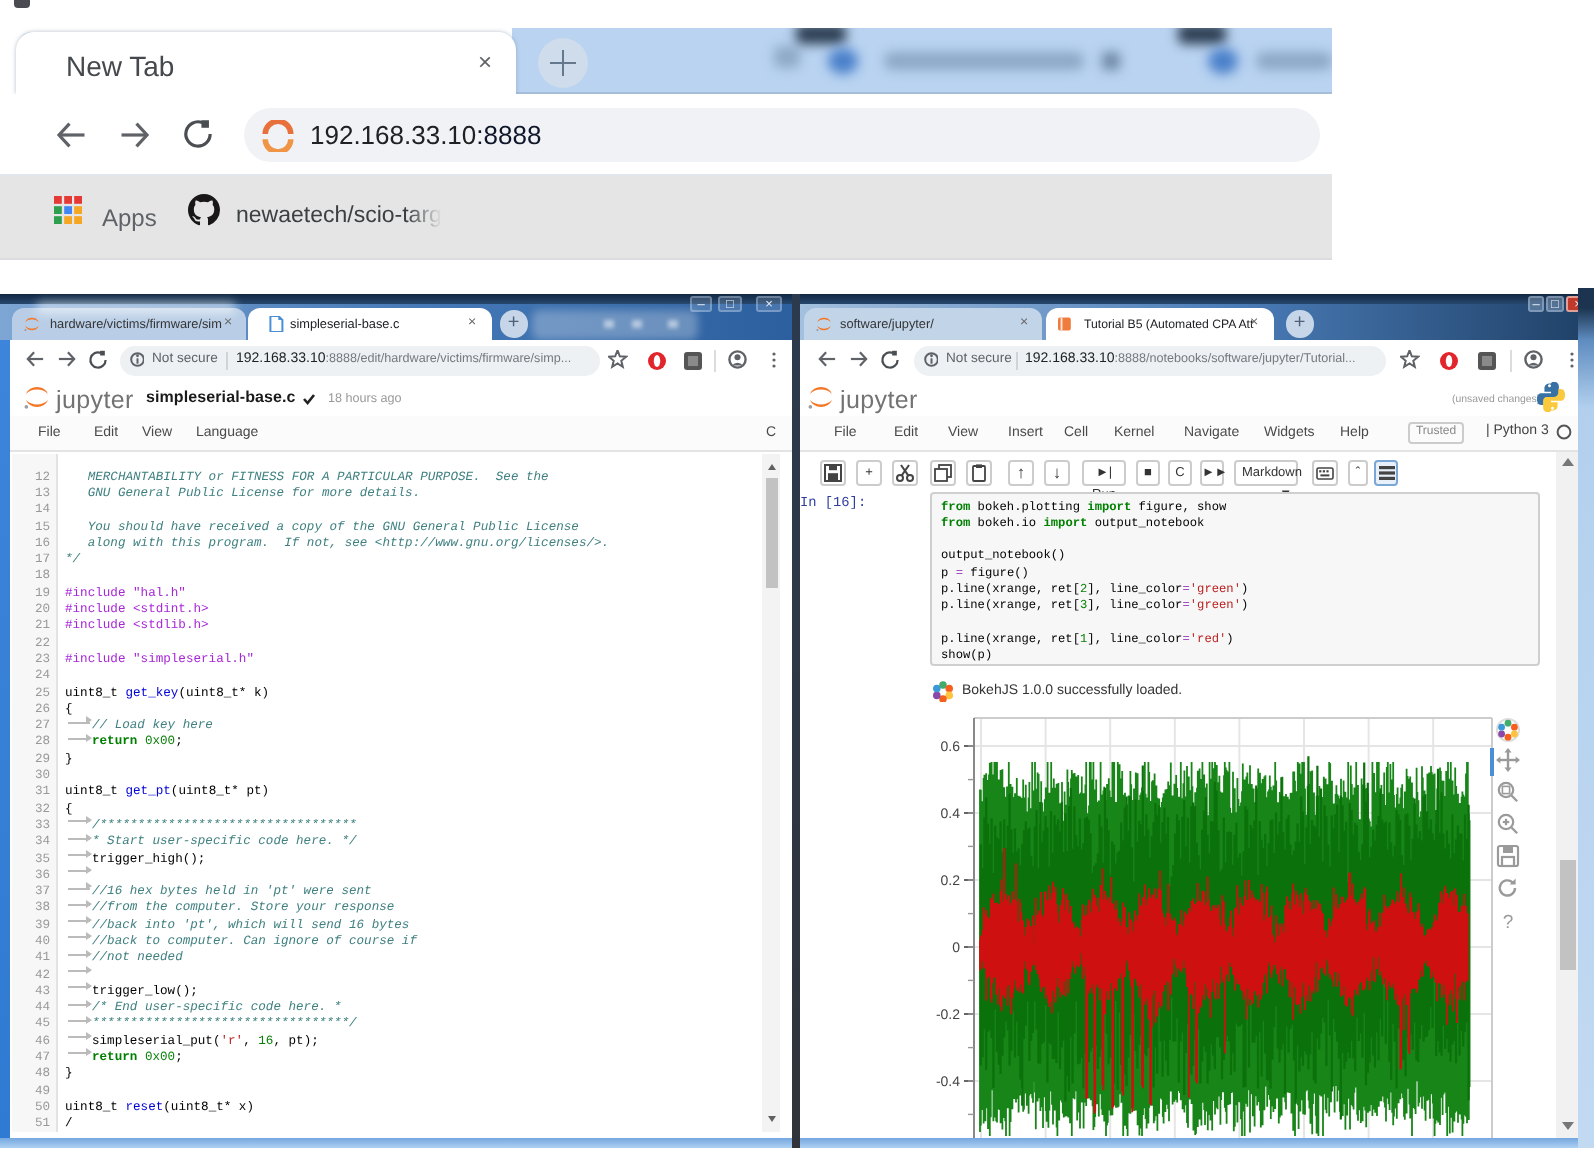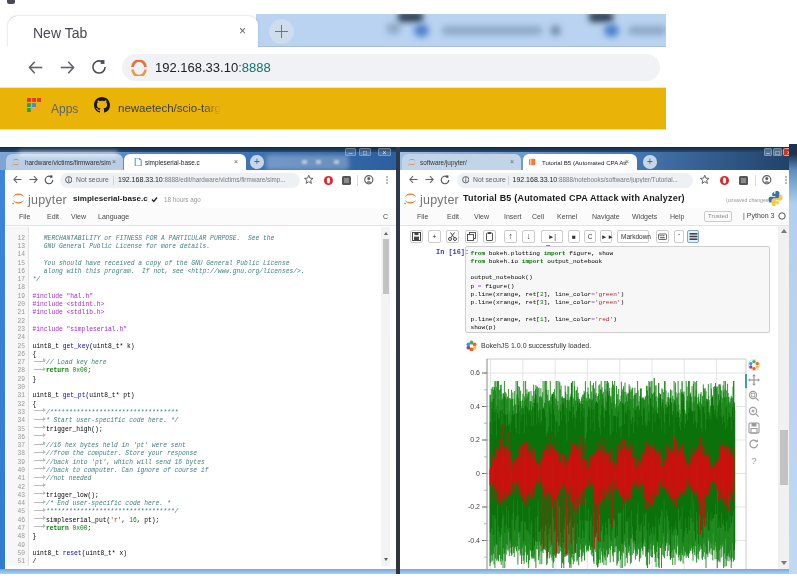--- a/index.html
+++ b/index.html
@@ -7,22 +7,22 @@
 
 #strip{left:256px;top:14px;width:410px;height:33px;background:#b9d3f1;overflow:hidden;border-bottom:1px solid #a5bdd8;box-sizing:border-box}
 #strip .bb{position:absolute;filter:blur(3px)}
 #ntab{left:8px;top:16px;width:250px;height:31px;background:#fff;border-radius:9px 9px 0 0;box-shadow:0 0 2px rgba(120,140,160,.55)}
 #ntab .t{position:absolute;left:25px;top:9px;font-size:14px;color:#45494d}
 #ntab .x{position:absolute;right:12px;top:8px;font-size:12px;color:#5f6368}
 #tshade{left:9px;top:16px;width:13px;height:32px;background:linear-gradient(105deg,#becfe0 0%,#dde7f0 45%,#f7fafc 90%);border-radius:7px 0 0 2px}
 #topbar{left:0;top:47px;width:666px;height:40px;background:#fff;border-bottom:1px solid #e2e5e9}
 #pill{left:122px;top:54px;width:538px;height:27px;background:#f0f2f5;border-radius:14px}
 #pill .ip{position:absolute;left:33px;top:6px;font-size:13px;color:#202124}
-#pill .ip span{color:#0f766e}
-#bkm{left:0;top:88px;width:666px;height:41px;background:#eab308;border-bottom:1px solid #dadce0}
+#pill .ip span{color:#0f172a}
+#bkm{left:0;top:88px;width:666px;height:41px;background:#e5e5e5;border-bottom:1px solid #dadce0}
 #bkm .apps{position:absolute;left:51px;top:14px;font-size:12px;color:#5f6368}
 #bkm .gh{position:absolute;left:118px;top:14px;font-size:11.5px;color:#3c4043;width:104px;overflow:hidden;white-space:nowrap;
  -webkit-mask-image:linear-gradient(90deg,#000 82%,transparent 99%);mask-image:linear-gradient(90deg,#000 82%,transparent 99%)}
 
 .win{overflow:hidden}
 #lwin{left:0;top:144px;width:396px;height:430px}
 #rwin{left:396px;top:144px;width:401px;height:430px}
 .titlebar{position:absolute;left:0;top:3px;right:0;height:5px;background:linear-gradient(180deg,#122741,#27486e)}
 .tabstrip{position:absolute;left:0;top:8px;right:0;height:18px}
 #lwin .tabstrip{background:linear-gradient(90deg,#7ea6d4 0%,#4478b6 55%,#2c5f9e 100%)}
@@ -57,21 +57,21 @@
 .tb{display:inline-block;width:13.5px;height:1px;position:relative;vertical-align:baseline}
 .tb:before{content:'';position:absolute;left:1px;top:-2.6px;width:11px;height:1px;background:#bbb}
 .tb:after{content:'';position:absolute;right:0;top:-4.7px;border-left:3px solid #bbb;border-top:2.2px solid transparent;border-bottom:2.2px solid transparent}
 
 .sbv{position:absolute;background:#f3f3f3}
 .sbt{position:absolute;background:#c2c2c2}
 .arr{position:absolute;width:0;height:0}
 
 .nbbtn{position:absolute;top:86px;height:13px;background:#fff;border:1px solid #ccc;border-radius:2px;box-sizing:border-box;color:#333;font-size:6.5px;text-align:center;line-height:11px}
 #cell{left:69px;top:102px;width:305px;height:87px;background:#f7f7f7;border:1px solid #cfcfcf;border-radius:2px;box-sizing:border-box}
-#prompt{left:40px;top:104px;font-size:6.9px;color:#303f9f;font-weight:bold}
+#prompt{left:4px;top:104px;font-size:6.9px;color:#303f9f;font-weight:normal}
 </style></head><body>
 <div class="a" style="left:7px;top:0;width:8px;height:3.5px;background:#4a4a52;border-radius:0 0 2px 2px"></div>
 <div class="a" id="strip">
     <div class="bb" style="left:131px;top:9px;width:13px;height:11px;background:#8ea9c6;border-radius:3px"></div>
     <div class="bb" style="left:142px;top:-2px;width:25px;height:10px;background:#2c3e52;border-radius:3px"></div>
     <div class="bb" style="left:158px;top:10px;width:15px;height:13px;background:#4a80ca;border-radius:50%"></div>
     <div class="bb" style="left:186px;top:12px;width:100px;height:9px;background:#7e99b8;border-radius:4px;opacity:.75"></div>
     <div class="bb" style="left:295px;top:12px;width:9px;height:9px;background:#6d87a5;border-radius:2px"></div>
     <div class="bb" style="left:333px;top:-2px;width:24px;height:10px;background:#2c3e52;border-radius:3px"></div>
     <div class="bb" style="left:348px;top:10px;width:15px;height:13px;background:#4a80ca;border-radius:50%"></div>
@@ -389,21 +389,20 @@
       <circle cx="5.0" cy="5.0" r="0.8" fill="#5f6368"></circle>
       <circle cx="5.0" cy="8.0" r="0.8" fill="#5f6368"></circle>
     </svg>
 <div class="hdr" style="left:4px"></div>
 <svg class="a" style="left:8px;top:48px" width="13" height="13" xmlns="http://www.w3.org/2000/svg">
       <path d="M0.9100000000000001 8.06 A6.24 6.24 0 0 0 12.09 8.06 A8.125 8.125 0 0 1 0.9100000000000001 8.06" fill="#f37726"></path>
       <path d="M12.09 4.94 A6.24 6.24 0 0 0 0.9100000000000001 4.94 A8.125 8.125 0 0 1 12.09 4.94" fill="#f37726"></path>
       <circle cx="1.17" cy="11.44" r="0.9100000000000001" fill="#9e9e9e"></circle>
     </svg>
 <span class="a juptxt" style="left:24px;top:49px">jupyter</span>
-<span class="a fname" style="left:67px;top:49px;font-size:9px;letter-spacing:.2px">Tutorial B5 (Automated CPA Attack with Analyzer)</span>
 <span class="a" style="left:330px;top:53px;font-size:5.2px;color:#999">(unsaved changes)</span>
 <svg class="a" style="left:372px;top:47px" width="15" height="15" xmlns="http://www.w3.org/2000/svg">
       <path d="M 7.40625 0.75 c -2.4375 0 -3.1875 1.03125 -3.1875 2.4375 v 1.6875 h 3.28125 v 0.75 h -4.875 c -1.40625 0 -2.15625 1.21875 -2.15625 2.90625 c 0 1.59375 0.65625 3.0 2.0625 3.0 h 1.3125 v -1.78125 c 0 -1.3125 1.03125 -2.25 2.34375 -2.25 h 3.375 c 1.03125 0 1.875 -0.84375 1.875 -1.875 v -3.46875 c 0 -1.3125 -1.3125 -2.53125 -3.09375 -2.53125 z m -1.40625 1.125 a 0.75 0.75 0 1 1 0 0.046875 z" fill="#3872a4"></path>
       <path d="M 7.59375 14.25 c 2.4375 0 3.1875 -1.03125 3.1875 -2.4375 v -1.6875 h -3.28125 v -0.75 h 4.875 c 1.40625 0 2.15625 -1.21875 2.15625 -2.90625 c 0 -1.59375 -0.65625 -3.0 -2.0625 -3.0 h -1.3125 v 1.78125 c 0 1.3125 -1.03125 2.25 -2.34375 2.25 h -3.375 c -1.03125 0 -1.875 0.84375 -1.875 1.875 v 3.46875 c 0 1.3125 1.3125 2.53125 3.09375 2.53125 z m 1.40625 -1.125 a 0.75 0.75 0 1 1 0 -0.046875 z" fill="#fbc93d"></path>
     </svg>
 <div class="menurow" style="left:4px">
       <span style="left:17px">File</span>
       <span style="left:47px">Edit</span>
       <span style="left:74px">View</span>
       <span style="left:104px">Insert</span>

